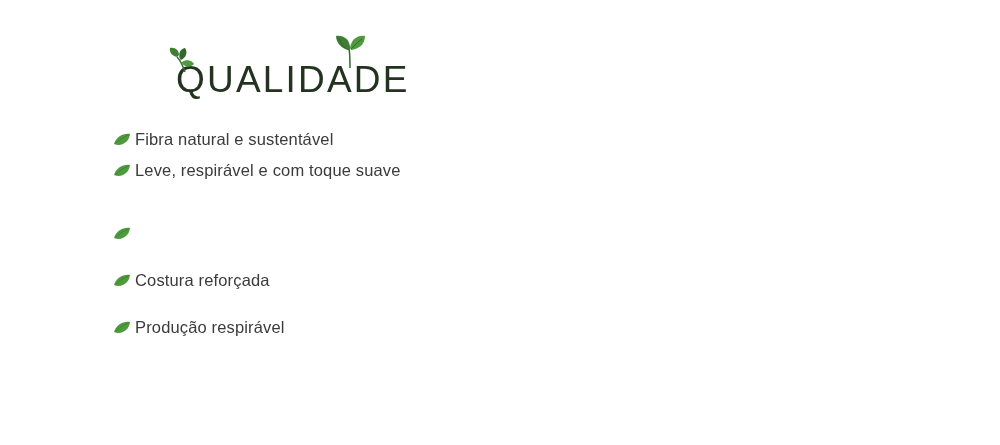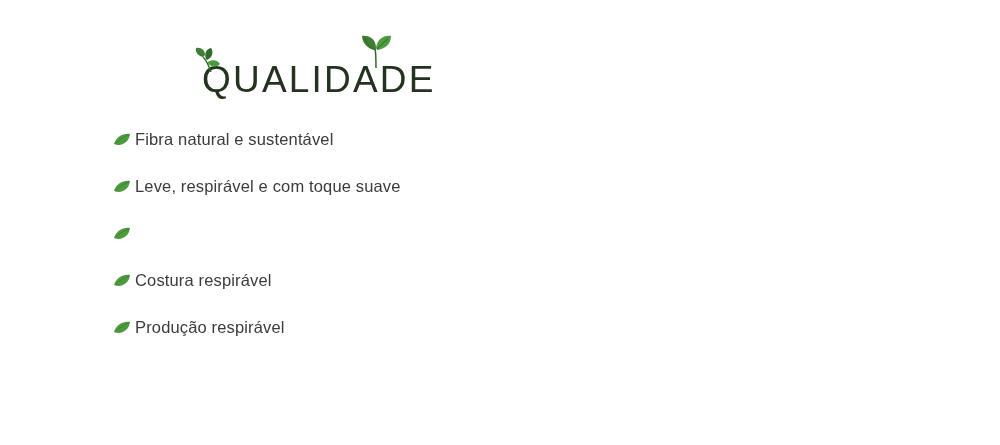--- a/index.html
+++ b/index.html
@@ -29,21 +29,21 @@
   .column-left  { left: 0px;   width: 500px; }
   .column-right { left: 500px; width: 500px; }
 
   
   .heading {
     position: absolute;
     display: flex;
     align-items: flex-end;
     height: 60px;
   }
-  .heading-left  { left: 176px; top: 38px; margin-left: 26px; }
+  .heading-left  { left: 176px; top: 38px; }
 
   .heading-text {
     font-family: "Liberation Sans", sans-serif;
     font-size: 37px;
     font-weight: 300;
     letter-spacing: 2.2px;
     color: #23331f;
     line-height: 1;
     white-space: nowrap;
     position: relative;
@@ -124,21 +124,21 @@
       <div class="list-item" style="top:129px">
         <span class="leaf-bullet">
           <svg width="20" height="20" viewBox="0 0 20 20" xmlns="http://www.w3.org/2000/svg">
             <path d="M2 13 C4 6 11 2 18 3 C17 11 10 16 2 13 Z" fill="#4e9a3e"></path>
             <path d="M3.5 12.5 C7 9 12 5.5 17 3.8" stroke="#3d8230" stroke-width="0.9" fill="none"></path>
           </svg>
         </span>
         <span class="item-text">Fibra natural e sustentável</span>
       </div>
 
-      <div class="list-item" style="top:176px">
+      <div class="list-item" style="top:160px">
         <span class="leaf-bullet">
           <svg width="20" height="20" viewBox="0 0 20 20" xmlns="http://www.w3.org/2000/svg">
             <path d="M2 13 C4 6 11 2 18 3 C17 11 10 16 2 13 Z" fill="#4e9a3e"></path>
             <path d="M3.5 12.5 C7 9 12 5.5 17 3.8" stroke="#3d8230" stroke-width="0.9" fill="none"></path>
           </svg>
         </span>
         <span class="item-text">Leve, respirável e com toque suave</span>
       </div>
 
       <div class="list-item" style="top:223px">
@@ -150,21 +150,21 @@
         </span>
       </div>
 
       <div class="list-item" style="top:270px">
         <span class="leaf-bullet">
           <svg width="20" height="20" viewBox="0 0 20 20" xmlns="http://www.w3.org/2000/svg">
             <path d="M2 13 C4 6 11 2 18 3 C17 11 10 16 2 13 Z" fill="#4e9a3e"></path>
             <path d="M3.5 12.5 C7 9 12 5.5 17 3.8" stroke="#3d8230" stroke-width="0.9" fill="none"></path>
           </svg>
         </span>
-        <span class="item-text">Costura respirável</span>
+        <span class="item-text">Costura reforçada</span>
       </div>
 
       <div class="list-item" style="top:317px">
         <span class="leaf-bullet">
           <svg width="20" height="20" viewBox="0 0 20 20" xmlns="http://www.w3.org/2000/svg">
             <path d="M2 13 C4 6 11 2 18 3 C17 11 10 16 2 13 Z" fill="#4e9a3e"></path>
             <path d="M3.5 12.5 C7 9 12 5.5 17 3.8" stroke="#3d8230" stroke-width="0.9" fill="none"></path>
           </svg>
         </span>
         <span class="item-text">Produção respirável</span>

